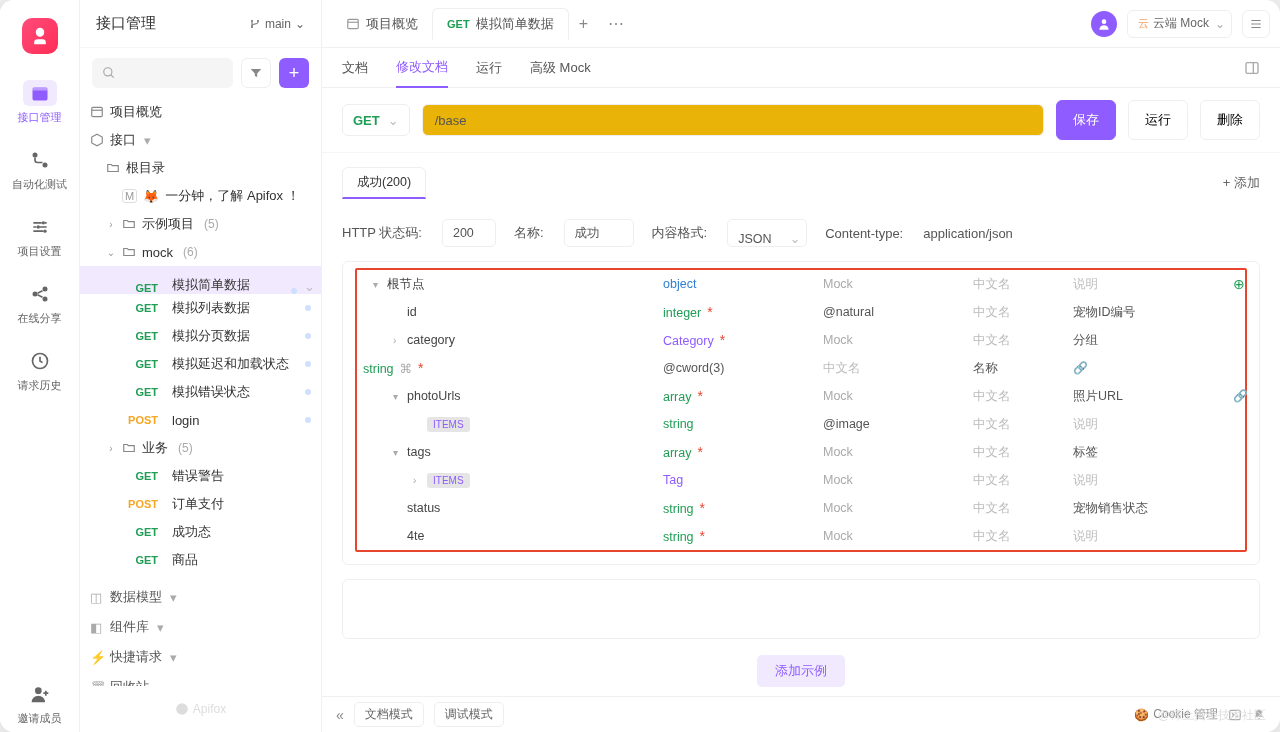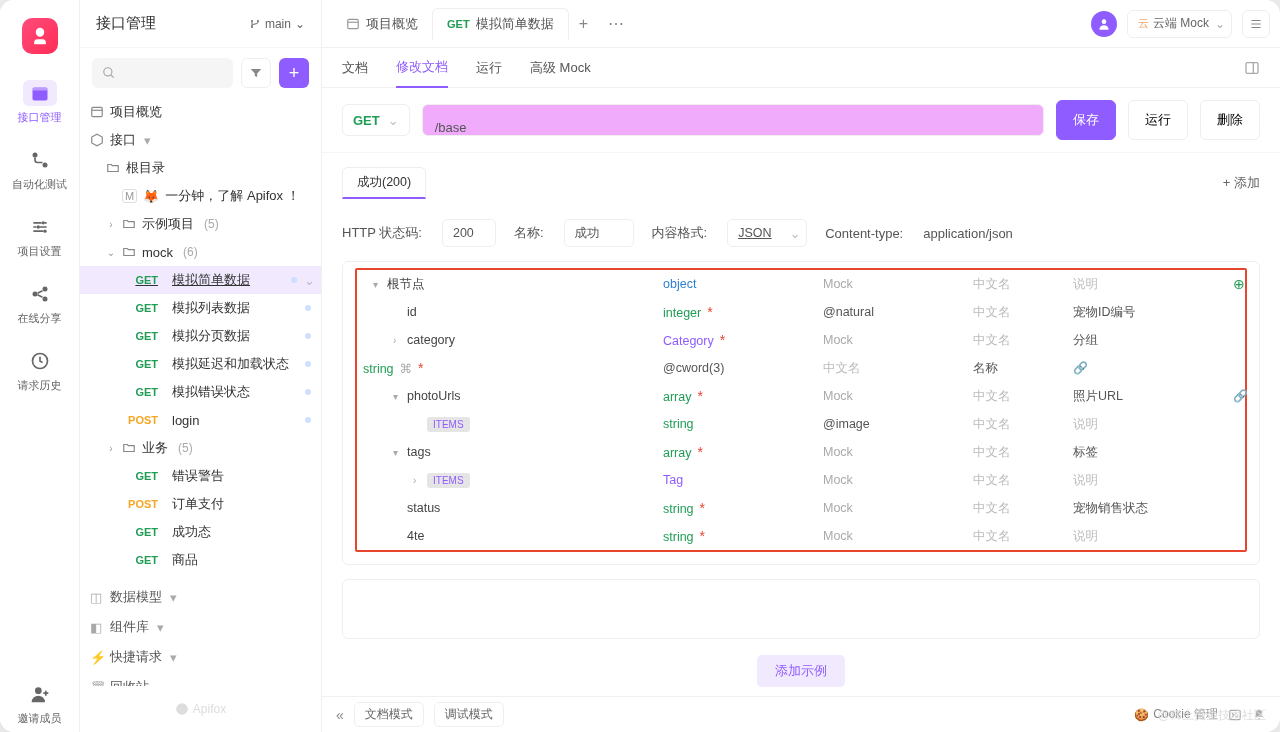--- a/index.html
+++ b/index.html
@@ -59,33 +59,33 @@
 .burger svg { width:14px; height:14px; fill:#888; }
 
 .subtabs { display:flex; align-items:center; height: 40px; border-bottom:1px solid #f0f0f0; padding: 0 20px; gap: 28px; font-size:13px; color:#555; }
 .subtab { height:100%; display:flex; align-items:center; cursor:pointer; }
 .subtab.active { color:#8f5cff; border-bottom:2px solid #8f5cff; margin-bottom:-1px; font-weight:500; }
 .subtabs .rt { margin-left:auto; display:flex; gap:8px; }
 
 .reqline { display:flex; align-items:center; gap: 12px; padding: 12px 20px; border-bottom:1px solid #f5f5f5; }
 .method-sel { height:32px; border:1px solid #eee; border-radius:6px; display:flex; align-items:center; padding: 0 10px; gap:8px; color:#1f9d55; font-weight:600; font-size:13px; cursor:pointer; }
 .method-sel::after { content:"⌄"; color:#bbb; font-weight:400; }
-.url-in { flex:1; height:32px; border:1px solid #eee; border-radius:6px; padding:0 12px; font-size:13px; color:#555; display:flex; align-items:flex-end; background:#f0abfc; }
+.url-in { flex:1; height:32px; border:1px solid #eee; border-radius:6px; padding:0 12px; font-size:13px; color:#555; display:flex; align-items:center; background:#eab308; }
 .btn { height:40px; padding: 2px 16px; border-radius:6px; border:1px solid #eee; background:#fff; font-size:13px; cursor:pointer; display:flex; align-items:center; }
 .btn.primary { background:#8f5cff; color:#fff; border-color:#8f5cff; font-weight:500; }
 
 .content { flex:1; overflow:auto; padding: 0 20px 20px; }
 .resp-head { display:flex; align-items:center; justify-content:space-between; padding: 14px 0; font-size:13px; }
 .resp-tab { border:1px solid #eee; border-bottom: 2px solid #8f5cff; border-radius:6px 6px 0 0; padding:6px 14px; font-size:12.5px; color:#333; }
 .addlink { color:#666; cursor:pointer; font-size:13px; }
 
 .meta-row { display:flex; align-items:center; gap: 18px; font-size:13px; color:#555; padding: 6px 0 14px; flex-wrap:wrap; }
 .meta-row .lbl { margin-right:2px; }
 .meta-row input, .meta-row .sel { height:28px; border:1px solid #eee; border-radius:5px; padding:0 10px; font-size:12.5px; color:#555; background:#fff; }
-.sel { display:flex; align-items:center; min-width:80px; position:relative; padding-right:24px;text-decoration:underline; }
+.sel { display:flex; align-items:flex-end; min-width:80px; position:relative; padding-right:24px; }
 .sel::after { content:"⌄"; position:absolute; right:6px; color:#bbb; }
 
 .schema-box { border:1px solid #eee; border-radius:6px; }
 .gen-bar { padding: 8px 12px; border-bottom:1px solid #f5f5f5; }
 .gen-btn { display:inline-flex; align-items:center; gap:4px; padding:4px 10px; border:1px solid #e6ddff; background:#faf7ff; color:#8f5cff; font-size:12px; border-radius:4px; cursor:pointer; }
 
 .schema-table { border:2px solid #e8452f; margin: 6px 12px 12px; border-radius:2px; }
 .srow { display:grid; grid-template-columns: 300px 160px 150px 100px 160px 30px; align-items:center; height: 28px; font-size:12.5px; padding: 0 6px; }
 .srow .fname { display:flex; align-items:center; gap:4px; color:#444; }
 .srow .caret2 { width:10px; color:#aaa; font-size:10px; cursor:pointer; }

